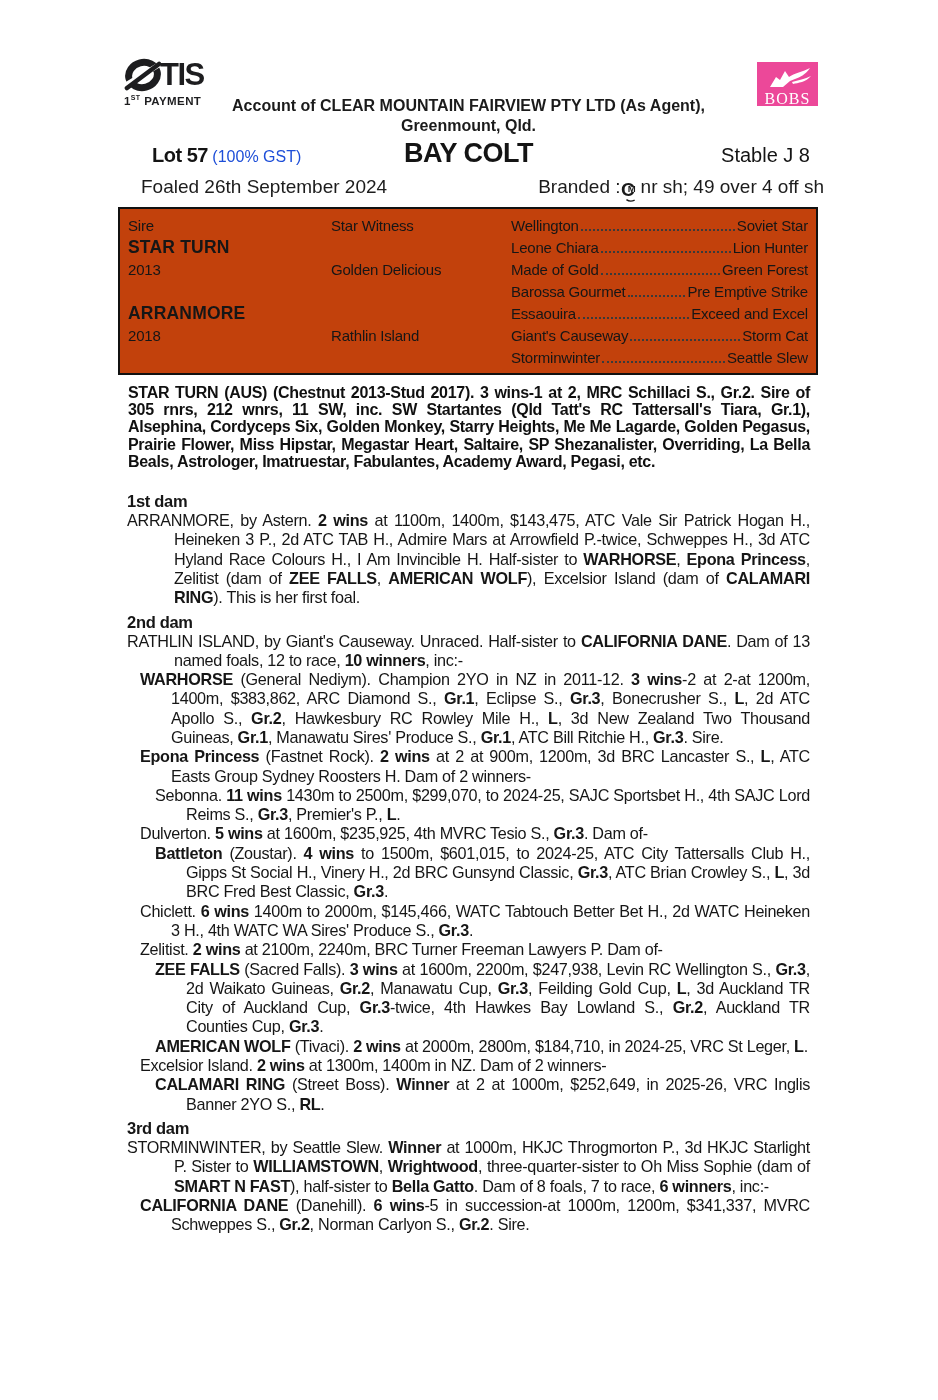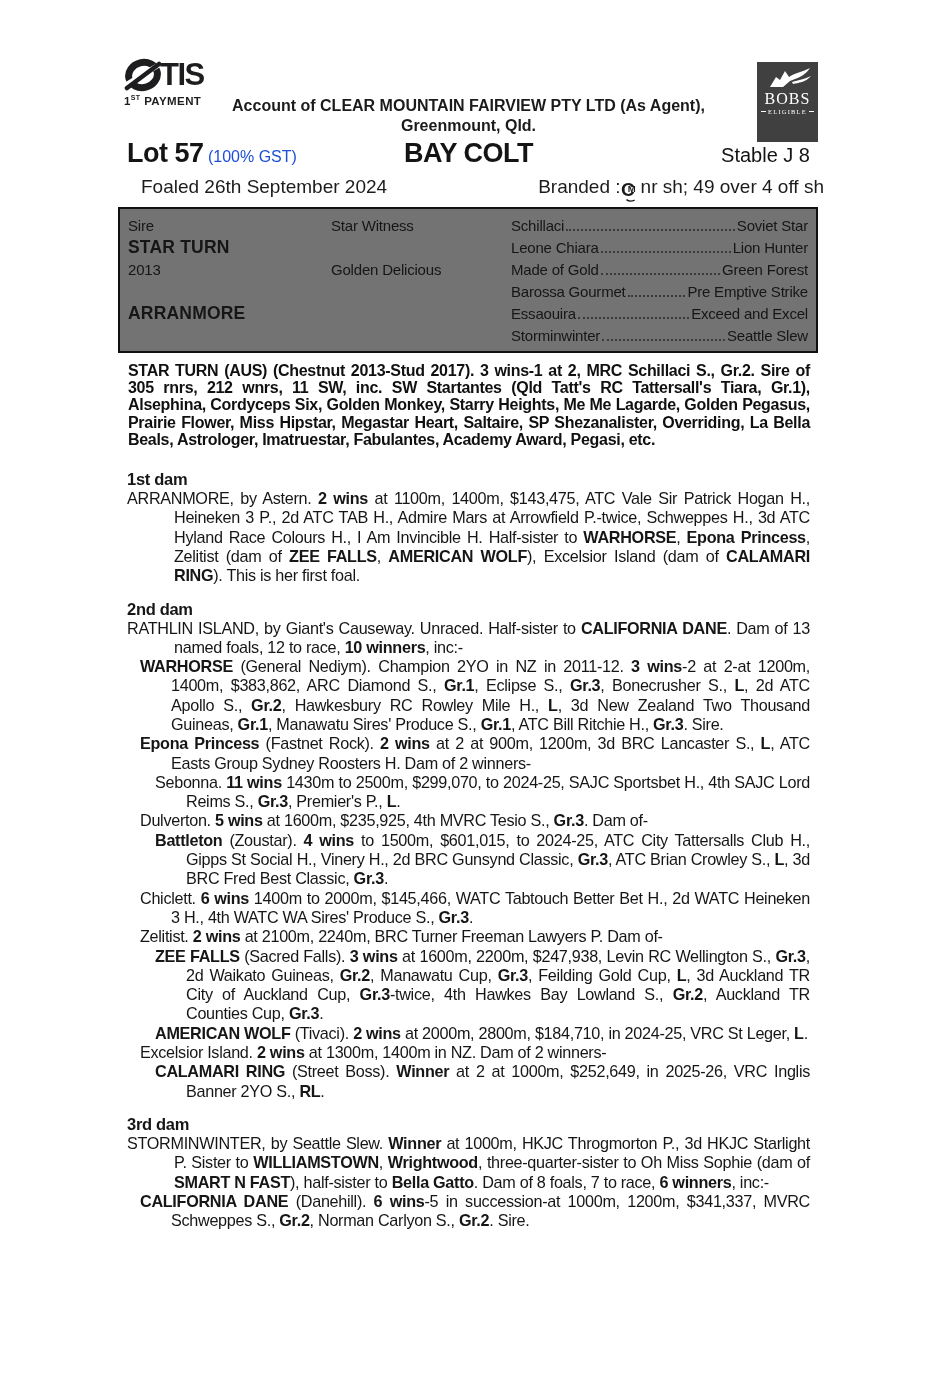--- a/index.html
+++ b/index.html
@@ -7,66 +7,66 @@
         font-family:"Liberation Sans", sans-serif;color:#141414;}
 
   
   .qtis-logo{position:absolute;left:124px;top:57px;}
   .qtis-row{display:flex;align-items:center;}
   .q-glyph{width:38px;height:36px;display:block;}
   .qtis-tis{font-size:31px;font-weight:900;letter-spacing:-1.5px;margin-left:-2px;color:#1d1d1f;}
   .qtis-sub{font-size:11.5px;font-weight:bold;letter-spacing:.4px;color:#1d1d1f;margin-top:1px;}
   .qtis-sub sup{font-size:7px;}
 
-  .bobs-badge{position:absolute;left:757px;top:62px;width:61px;height:80px;background:#404040;
+  .bobs-badge{position:absolute;left:757px;top:62px;width:61px;height:44px;background:#ec4899;
               text-align:center;box-sizing:border-box;padding-top:3px;}
   .bobs-horse{width:50px;height:26px;display:block;margin:0 auto;}
   .bobs-title{font-family:"Liberation Serif", serif;font-size:16px;color:#fff;letter-spacing:1px;line-height:16px;}
   .bobs-sub{font-family:"Liberation Serif", serif;font-size:6.5px;color:#fff;letter-spacing:1.2px;line-height:9px;}
   .bl{display:inline-block;width:5px;border-top:1px solid #fff;vertical-align:middle;margin:0 2px 2px 2px;}
 
   .account{position:absolute;left:127px;top:96px;width:683px;text-align:center;
            font-weight:bold;font-size:16px;line-height:19.5px;color:#1b1b1b;}
 
   .lot-row{position:absolute;left:127px;top:138px;width:683px;display:grid;
            grid-template-columns:1fr auto 1fr;align-items:baseline;}
   .lot-left{justify-self:start;}
-  .lot-num{font-size:27px;font-weight:800;letter-spacing:-.5px;}
+  .lot-num{font-size:20px;font-weight:800;letter-spacing:-.5px;margin-left:25px;}
   .lot-gst{font-size:16px;color:#1d4ed8;}
   .lot-sex{font-size:27px;font-weight:800;letter-spacing:-.5px;justify-self:center;}
   .lot-stable{font-size:20px;font-weight:normal;justify-self:end;}
 
   .foaled-row{position:absolute;left:141px;top:176px;width:683px;display:flex;
               justify-content:space-between;font-size:19px;color:#1c1c1c;}
   .branded{display:inline-flex;align-items:baseline;}
   .brand-glyph{width:20px;height:24px;align-self:center;transform:translateY(3px);}
 
   
   .content{position:absolute;left:127px;top:207px;width:683px;
            font-size:16.2px;line-height:19.3px;letter-spacing:-.3px;color:#161616;}
 
   
   .ptable{border:2px solid #111;width:700px;margin-left:-9px;box-sizing:border-box;
-          padding:5px 8px;background:#737373;}
+          padding:5px 8px;background:#c2410c;}
   .prow{display:grid;grid-template-columns:203px 180px 1fr;font-size:15px;line-height:20px;
         letter-spacing:-.2px;align-items:baseline;}
   .pbig{font-size:17.5px;font-weight:800;letter-spacing:.2px;}
   .pc3{display:flex;align-items:baseline;min-width:0;}
   .pl,.pr{white-space:nowrap;}
   .pdots{flex:1 1 auto;min-width:8px;height:15px;border-bottom:2px dotted #3a3a3a;margin:0 2px;}
 
   
   .sire-note{margin:9px 0 0 1px;font-weight:bold;font-size:16px;line-height:17.2px;
              text-align:justify;letter-spacing:-.3px;color:#101010;}
 
   
   .para{margin:0;text-align:justify;}
   .b{font-weight:bold;}
   .dam-heading{font-size:16.5px;font-weight:bold;margin:0;line-height:20px;}
-  .dam-section{margin-top:13px;}
+  .dam-section{margin-top:4px;}
   #dam-sections > .dam-section:first-child{margin-top:21px;}
   .ind0{padding-left:47px;text-indent:-47px;}
   .ind1{margin-left:13px;padding-left:31px;text-indent:-31px;}
   .ind2{margin-left:28px;padding-left:31px;text-indent:-31px;}
 </style>
 </head>
 <body>
 
 <div class="page">
 
@@ -119,21 +119,21 @@
       <span>nr sh; 49 over 4 off sh</span>
     </span>
   </div>
 
   <div class="content">
     <div class="ptable" id="pedigree-body">
         <div class="prow">
           <span class="pc1">Sire</span>
           <span class="pc2">Star Witness</span>
           <span class="pc3">
-            <span class="pl">Schillaci</span>
+            <span class="pl">Wellington</span>
             <span class="pdots"></span>
             <span class="pr">Soviet Star</span>
           </span>
         </div>
         <div class="prow">
           <span class="pc1 pbig">STAR TURN</span>
           <span class="pc2"></span>
           <span class="pc3">
             <span class="pl">Leone Chiara</span>
             <span class="pdots"></span>
@@ -158,20 +158,29 @@
             <span class="pr">Pre Emptive Strike</span>
           </span>
         </div>
         <div class="prow">
           <span class="pc1 pbig">ARRANMORE</span>
           <span class="pc2"></span>
           <span class="pc3">
             <span class="pl">Essaouira</span>
             <span class="pdots"></span>
             <span class="pr">Exceed and Excel</span>
+          </span>
+        </div>
+        <div class="prow">
+          <span class="pc1">2018</span>
+          <span class="pc2">Rathlin Island</span>
+          <span class="pc3">
+            <span class="pl">Giant's Causeway</span>
+            <span class="pdots"></span>
+            <span class="pr">Storm Cat</span>
           </span>
         </div>
         <div class="prow">
           <span class="pc1"></span>
           <span class="pc2"></span>
           <span class="pc3">
             <span class="pl">Storminwinter</span>
             <span class="pdots"></span>
             <span class="pr">Seattle Slew</span>
           </span>

